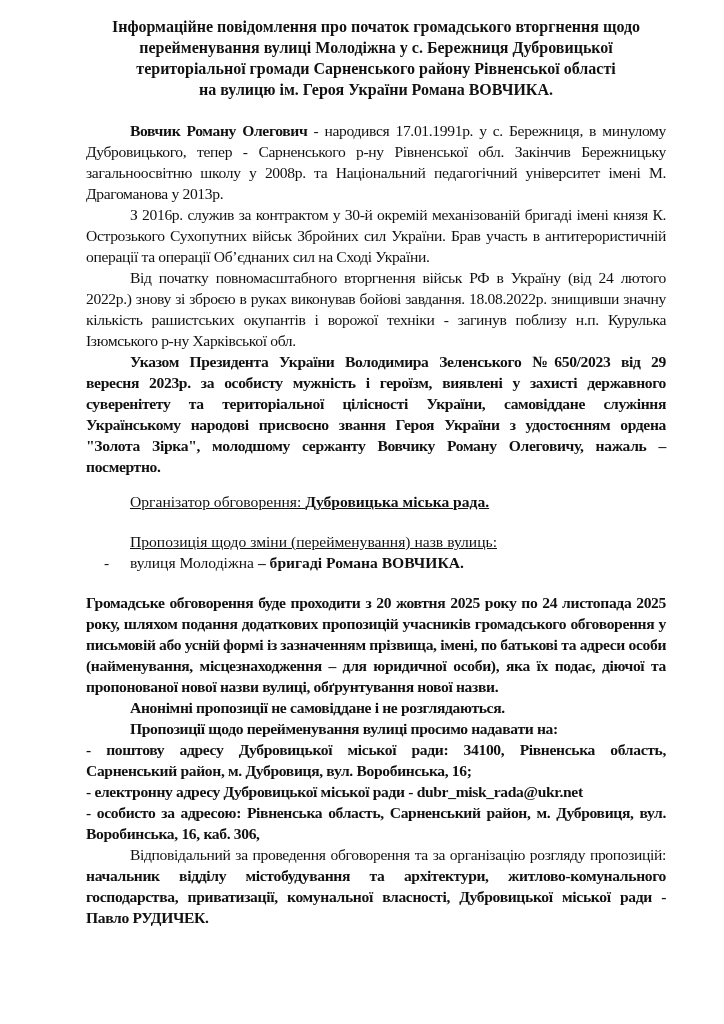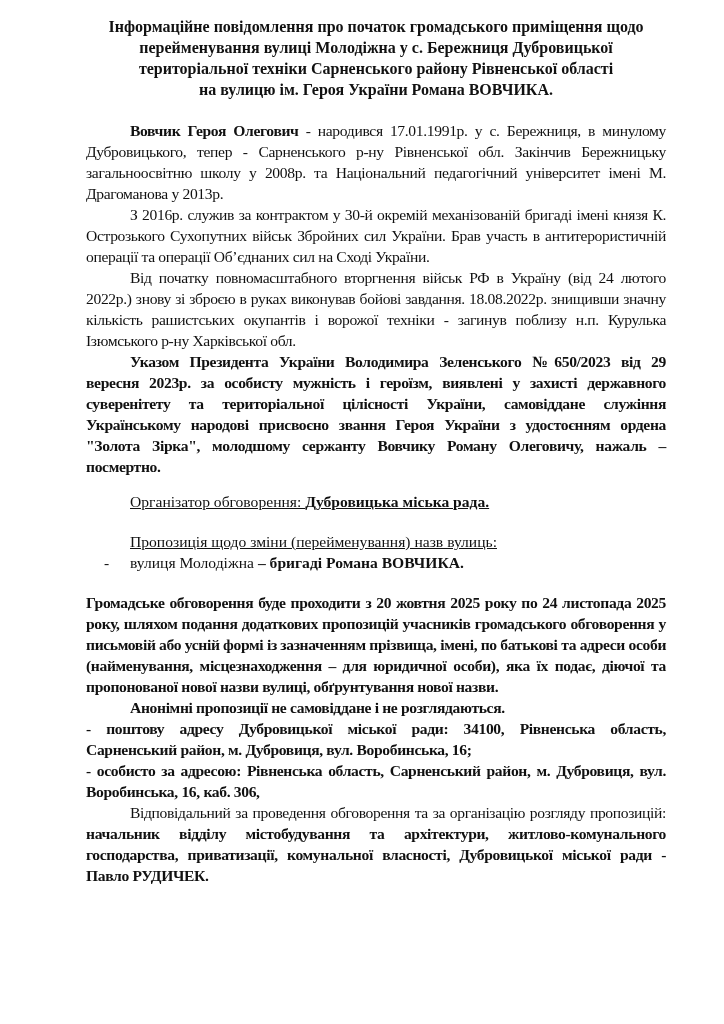--- a/index.html
+++ b/index.html
@@ -25,45 +25,47 @@
   .dash-row { position: relative; padding-left: 44px; }
   .dash-row .dash { position: absolute; left: 18px; top: 0; }
   .last-line { text-align-last: left; }
 </style>
 </head>
 <body>
 
 <div class="page">
 
   <div class="title">
-    <div>Інформаційне повідомлення про початок громадського приміщення щодо</div>
+    <div>Інформаційне повідомлення про початок громадського вторгнення щодо</div>
     <div>перейменування вулиці Молодіжна у с. Бережниця Дубровицької</div>
-    <div>територіальної техніки Сарненського району Рівненської області</div>
+    <div>територіальної громади Сарненського району Рівненської області</div>
     <div><span>на вулицю ім. Героя України </span><span class="u">Романа ВОВЧИКА</span><span>.</span></div>
   </div>
 
   <div class="gap1"></div>
 
-  <p class="ind cond"><span class="b">Вовчик Героя Олегович</span><span> - народився 17.01.1991р. у с. Бережниця, в минулому Дубровицького, тепер - Сарненського р-ну Рівненської обл.  Закінчив Бережницьку загальноосвітню школу у 2008р. та Національний педагогічний університет імені М. Драгоманова у 2013р.</span></p>
+  <p class="ind cond"><span class="b">Вовчик Роману Олегович</span><span> - народився 17.01.1991р. у с. Бережниця, в минулому Дубровицького, тепер - Сарненського р-ну Рівненської обл.  Закінчив Бережницьку загальноосвітню школу у 2008р. та Національний педагогічний університет імені М. Драгоманова у 2013р.</span></p>
   <p class="ind cond">З 2016р. служив за контрактом у 30-й окремій механізованій бригаді імені князя К. Острозького Сухопутних військ Збройних сил України. Брав участь в антитерористичній операції та операції Об’єднаних сил на Сході України.</p>
   <p class="ind cond">Від початку повномасштабного вторгнення військ РФ в Україну (від 24 лютого 2022р.) знову зі зброєю в руках виконував бойові завдання. 18.08.2022р. знищивши значну кількість рашистських окупантів і ворожої техніки - загинув поблизу н.п. Курулька Ізюмського р-ну Харківської обл.</p>
   <p class="ind b cond">Указом Президента України Володимира Зеленського №650/2023 від 29 вересня 2023р. за особисту мужність і героїзм, виявлені у захисті державного суверенітету та територіальної цілісності України, самовіддане служіння Українському народові присвоєно звання Героя України з удостоєнням ордена "Золота Зірка", молодшому сержанту Вовчику Роману Олеговичу, нажаль – посмертно.</p>
 
   <div class="gap2"></div>
 
   <p class="org"><span>Організатор обговорення: </span><span class="b">Дубровицька міська рада.</span></p>
 
   <div class="gap3"></div>
 
   <p class="org">Пропозиція щодо зміни (перейменування) назв  вулиць:</p>
   <p class="dash-row"><span class="dash">-</span><span>вулиця Молодіжна </span><span class="b">– бригаді Романа ВОВЧИКА</span><span class="b">.</span></p>
 
   <div class="gap3"></div>
 
   <p class="b cond">Громадське обговорення буде проходити з 20 жовтня 2025 року по 24 листопада 2025 року, шляхом подання додаткових пропозицій учасників громадського обговорення у письмовій або усній формі із зазначенням прізвища, імені, по батькові та адреси особи (найменування, місцезнаходження – для юридичної особи), яка їх подає, діючої та пропонованої нової назви вулиці, обґрунтування нової назви.</p>
   <p class="ind b cond">Анонімні пропозиції не самовіддане і не розглядаються.</p>
+  <p class="ind b cond">Пропозиції щодо перейменування вулиці просимо надавати на:</p>
   <p class="b cond">- поштову адресу Дубровицької міської ради: 34100, Рівненська область, Сарненський район, м. Дубровиця, вул. Воробинська, 16;</p>
+  <p class="b cond last-line"><span>- електронну адресу Дубровицької міської ради - </span><span>dubr_misk_rada@ukr.net</span></p>
   <p class="b cond">- особисто за адресою: Рівненська область, Сарненський район, м. Дубровиця, вул. Воробинська, 16, каб. 306,</p>
 
 
   <p class="ind cond"><span>Відповідальний за проведення обговорення  та за організацію розгляду пропозицій: </span><span class="b">начальник відділу містобудування та архітектури, житлово-комунального господарства, приватизації, комунальної власності, Дубровицької міської ради - Павло РУДИЧЕК.</span></p>
 
 </div>
 
 </body></html>

